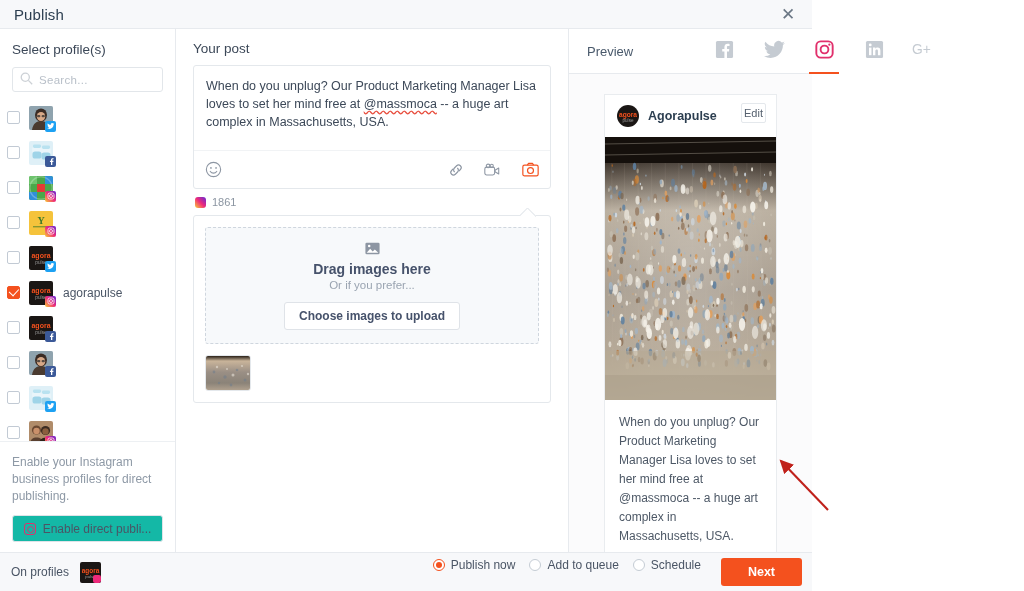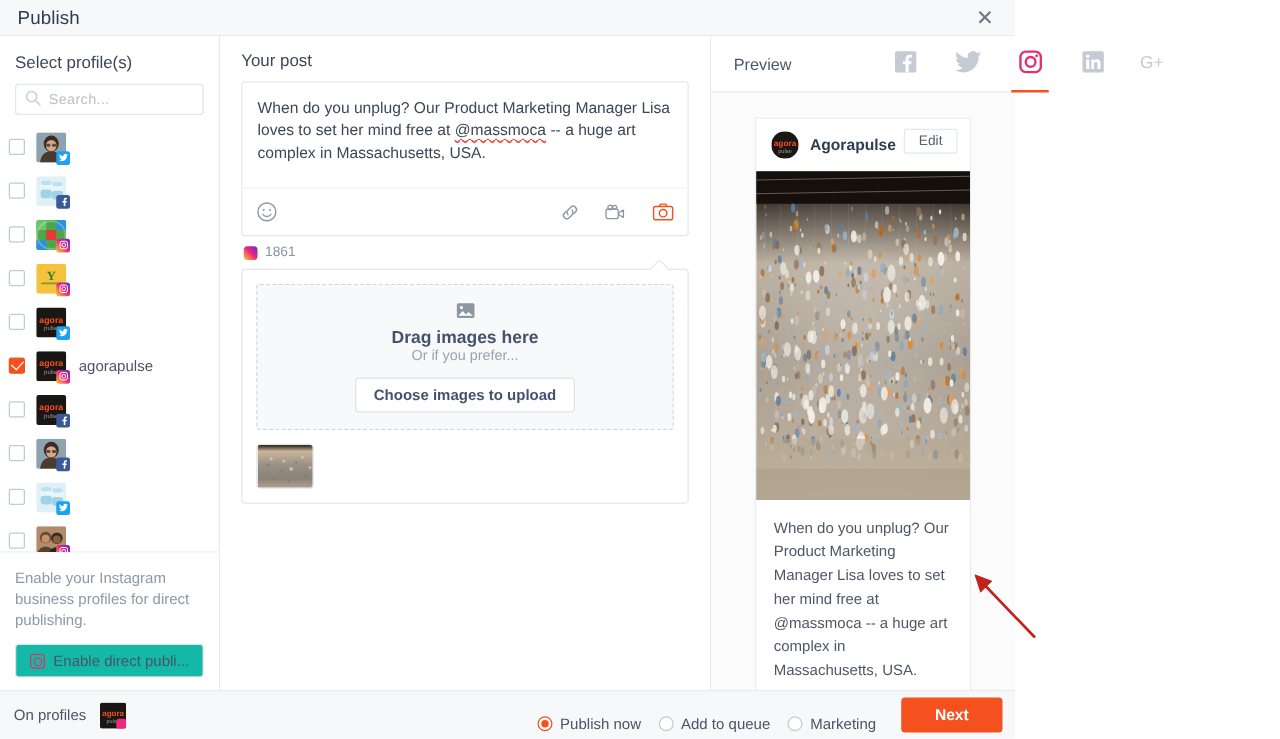--- a/index.html
+++ b/index.html
@@ -157,35 +157,35 @@
     content:""; position:absolute; bottom:0; left:10px; right:10px; height:2px; background:#f4511e;
   }
 
   .prev-body { flex:1; padding:20px 35px; overflow:hidden; }
   .prev-card { border:1px solid #e9ecef; background:#fff; position:relative; }
   .pc-head { height:42px; display:flex; align-items:center; padding:0 12px; }
   .pc-av { width:22px; height:22px; border-radius:50%; overflow:hidden; margin-right:9px; }
   .pc-name { font-size:12.5px; font-weight:bold; color:#2c3e50; }
   .edit-btn {
     position:absolute; right:10px; top:8px; border:1px solid #e4e8ec; background:#fff;
-    border-radius:2px; padding:3px 11px; font-size:11px; color:#55606e; cursor:pointer;
+    border-radius:2px; padding:3px 2px; font-size:11px; color:#55606e; cursor:pointer;
     font-family:"Liberation Sans",sans-serif;
   }
   .pc-img { width:100%; height:263px; display:block; }
   .pc-text { padding:13px 14px 22px 14px; font-size:12px; line-height:19px; color:#4d5866; }
 
   
   .footer {
     height:39px; min-height:39px; background:#f7f8fa; border-top:1px solid #e7eaee;
     display:flex; align-items:center; justify-content:space-between; padding:0 10px 0 11px;
   }
   .foot-left { display:flex; align-items:center; gap:11px; }
   .foot-left .lbl { font-size:12px; color:#4a5565; }
   .foot-av { width:21px; height:21px; border-radius:2px; overflow:hidden; position:relative; }
-  .foot-right { display:flex; align-items:flex-end; gap:14px; }
+  .foot-right { display:flex; align-items:flex-start; gap:14px; }
   .radio { display:flex; align-items:center; gap:6px; cursor:pointer; }
   .rd { width:12px; height:12px; border-radius:50%; border:1.5px solid #c5ccd4; background:#fff;
         display:flex; align-items:center; justify-content:center; }
   .rd.on { border-color:#f4511e; }
   .rd.on:after { content:""; width:6px; height:6px; border-radius:50%; background:#f4511e; }
   .radio span { font-size:12px; color:#4a5565; }
   .next-btn {
     background:#f4511e; color:#fff; border:none; border-radius:3px;
     padding:7px 27px; font-size:12.5px; font-weight:bold; cursor:pointer; margin-left:6px;
     font-family:"Liberation Sans",sans-serif;
@@ -1247,21 +1247,21 @@
         <div class="radio">
           <span class="rd on"></span>
           <span>Publish now</span>
         </div>
         <div class="radio">
           <span class="rd "></span>
           <span>Add to queue</span>
         </div>
         <div class="radio">
           <span class="rd "></span>
-          <span>Marketing</span>
+          <span>Schedule</span>
         </div>
         <button class="next-btn">Next</button>
       </div>
   </div>
 
   <svg class="arrow-anno" width="70" height="70" viewBox="0 0 70 70">
     <defs>
       <marker id="ah" markerWidth="7" markerHeight="7" refX="5.6" refY="3.2" orient="auto">
         <path d="M0,0 L6.6,3.2 L0,6.4 z" fill="#c0211b"></path>
       </marker>

